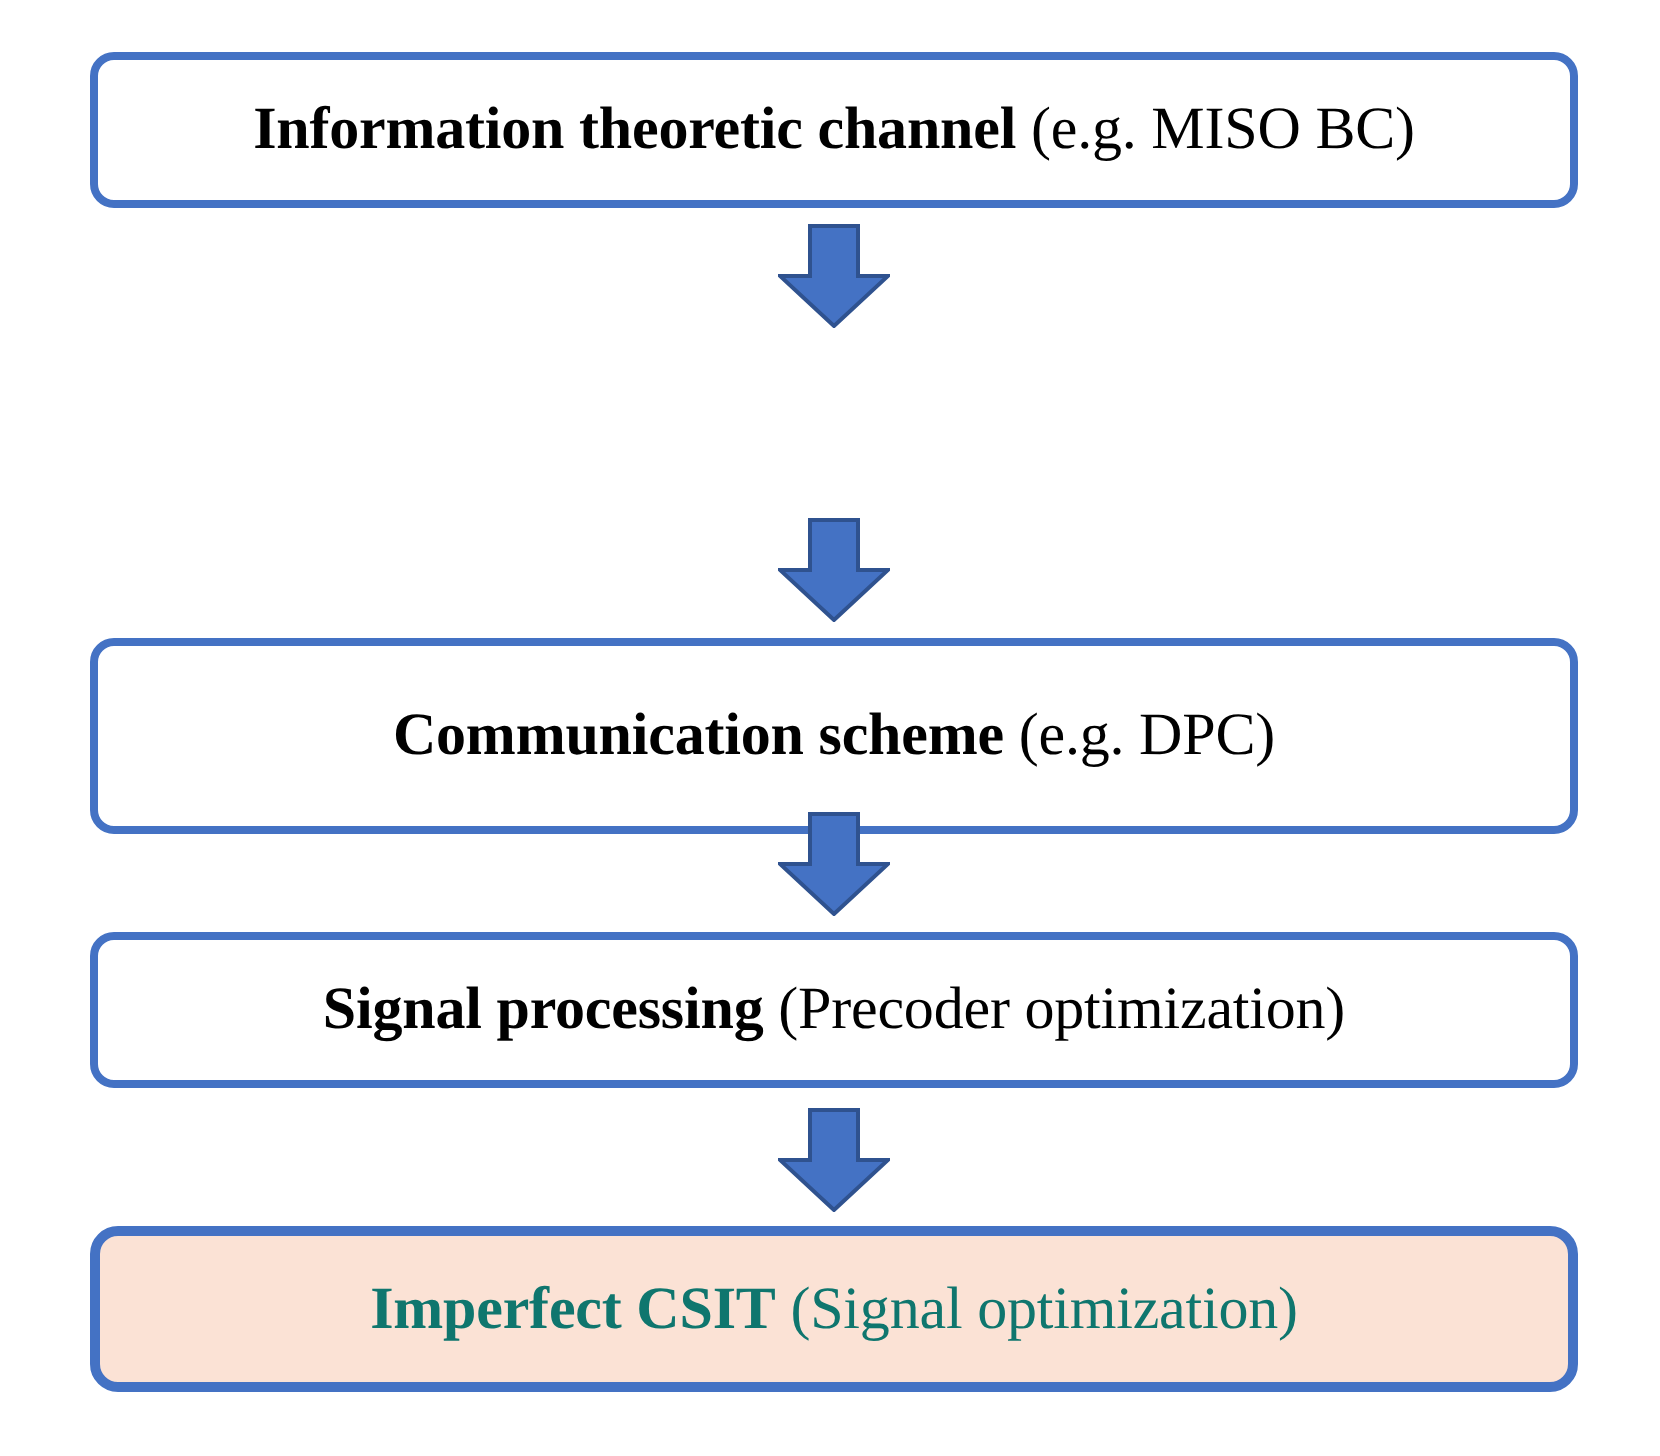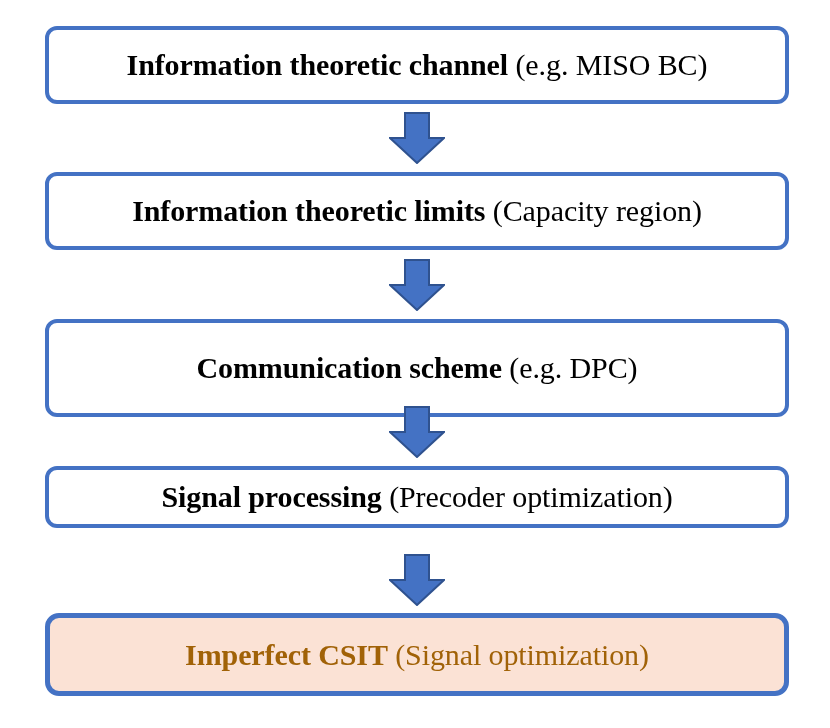--- a/index.html
+++ b/index.html
@@ -48,21 +48,21 @@
     font-size: 30px;
     letter-spacing: -0.1px;
   }
   .node.highlight {
     background: #FBE2D5;
     border: 5px solid #4472C4;
     border-radius: 14px;
   }
   .node.highlight .strong,
   .node.highlight .normal {
-    color: #a16207;
+    color: #0f766e;
   }
   .arrow {
     position: absolute;
     width: 56px;
     height: 52px;
   }
   .arrow svg {
     display: block;
     width: 100%;
     height: 100%;
@@ -76,41 +76,38 @@
   <div class="node" style="top:26px; height:78px;">
     <span class="label"><span class="strong">Information theoretic channel</span><span class="normal"> (e.g. MISO BC)</span></span>
   </div>
 
   <div class="arrow" style="left:389px; top:112px;">
     <svg viewBox="0 0 56 52" xmlns="http://www.w3.org/2000/svg">
       <polygon points="16,1 40,1 40,26 55,26 28,51 1,26 16,26" fill="#4472C4" stroke="#2F528F" stroke-width="2" stroke-linejoin="miter"></polygon>
     </svg>
   </div>
 
-  <div class="node" style="top:172px; height:78px;">
-    <span class="label"><span class="strong">Information theoretic limits</span><span class="normal"> (Capacity region)</span></span>
-  </div>
 
   <div class="arrow" style="left:389px; top:259px;">
     <svg viewBox="0 0 56 52" xmlns="http://www.w3.org/2000/svg">
       <polygon points="16,1 40,1 40,26 55,26 28,51 1,26 16,26" fill="#4472C4" stroke="#2F528F" stroke-width="2" stroke-linejoin="miter"></polygon>
     </svg>
   </div>
 
   <div class="node" style="top:319px; height:98px;">
     <span class="label"><span class="strong">Communication scheme</span><span class="normal"> (e.g. DPC)</span></span>
   </div>
 
   <div class="arrow" style="left:389px; top:406px;">
     <svg viewBox="0 0 56 52" xmlns="http://www.w3.org/2000/svg">
       <polygon points="16,1 40,1 40,26 55,26 28,51 1,26 16,26" fill="#4472C4" stroke="#2F528F" stroke-width="2" stroke-linejoin="miter"></polygon>
     </svg>
   </div>
 
-  <div class="node" style="top:466px; height:62px;">
+  <div class="node" style="top:466px; height:78px;">
     <span class="label"><span class="strong">Signal processing</span><span class="normal"> (Precoder optimization)</span></span>
   </div>
 
   <div class="arrow" style="left:389px; top:554px;">
     <svg viewBox="0 0 56 52" xmlns="http://www.w3.org/2000/svg">
       <polygon points="16,1 40,1 40,26 55,26 28,51 1,26 16,26" fill="#4472C4" stroke="#2F528F" stroke-width="2" stroke-linejoin="miter"></polygon>
     </svg>
   </div>
 
   <div class="node highlight" style="top:613px; height:83px;">

